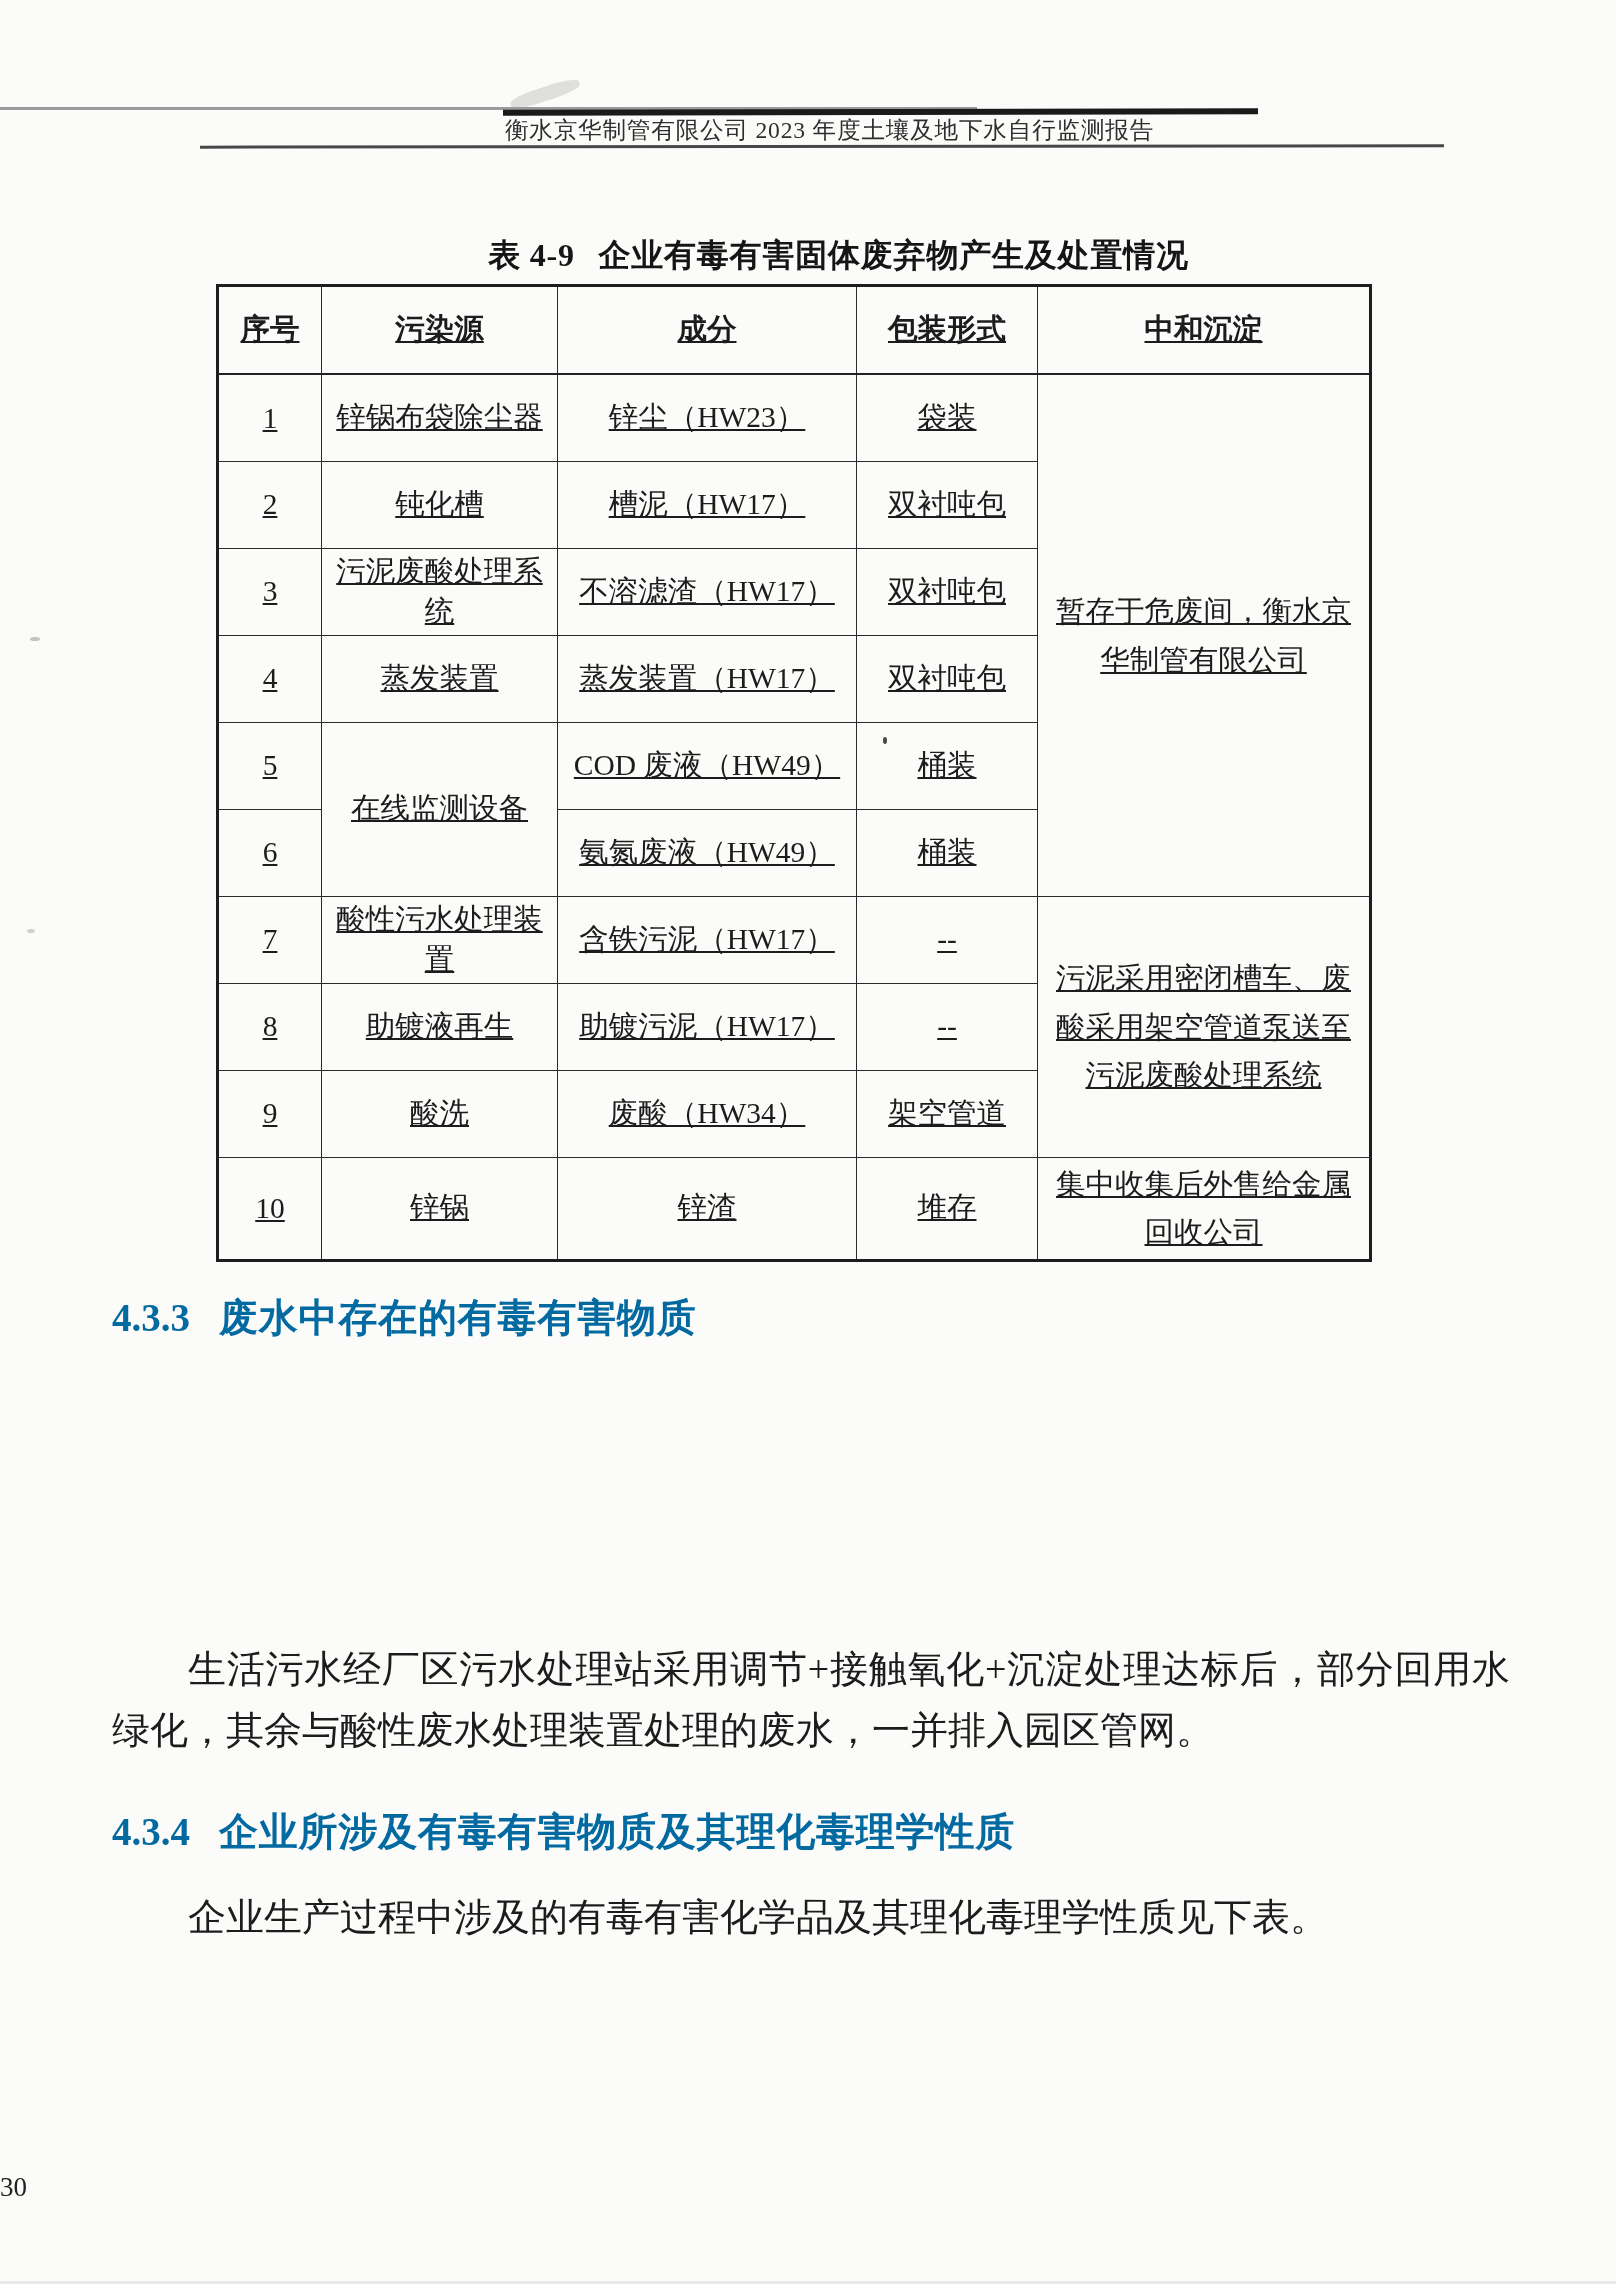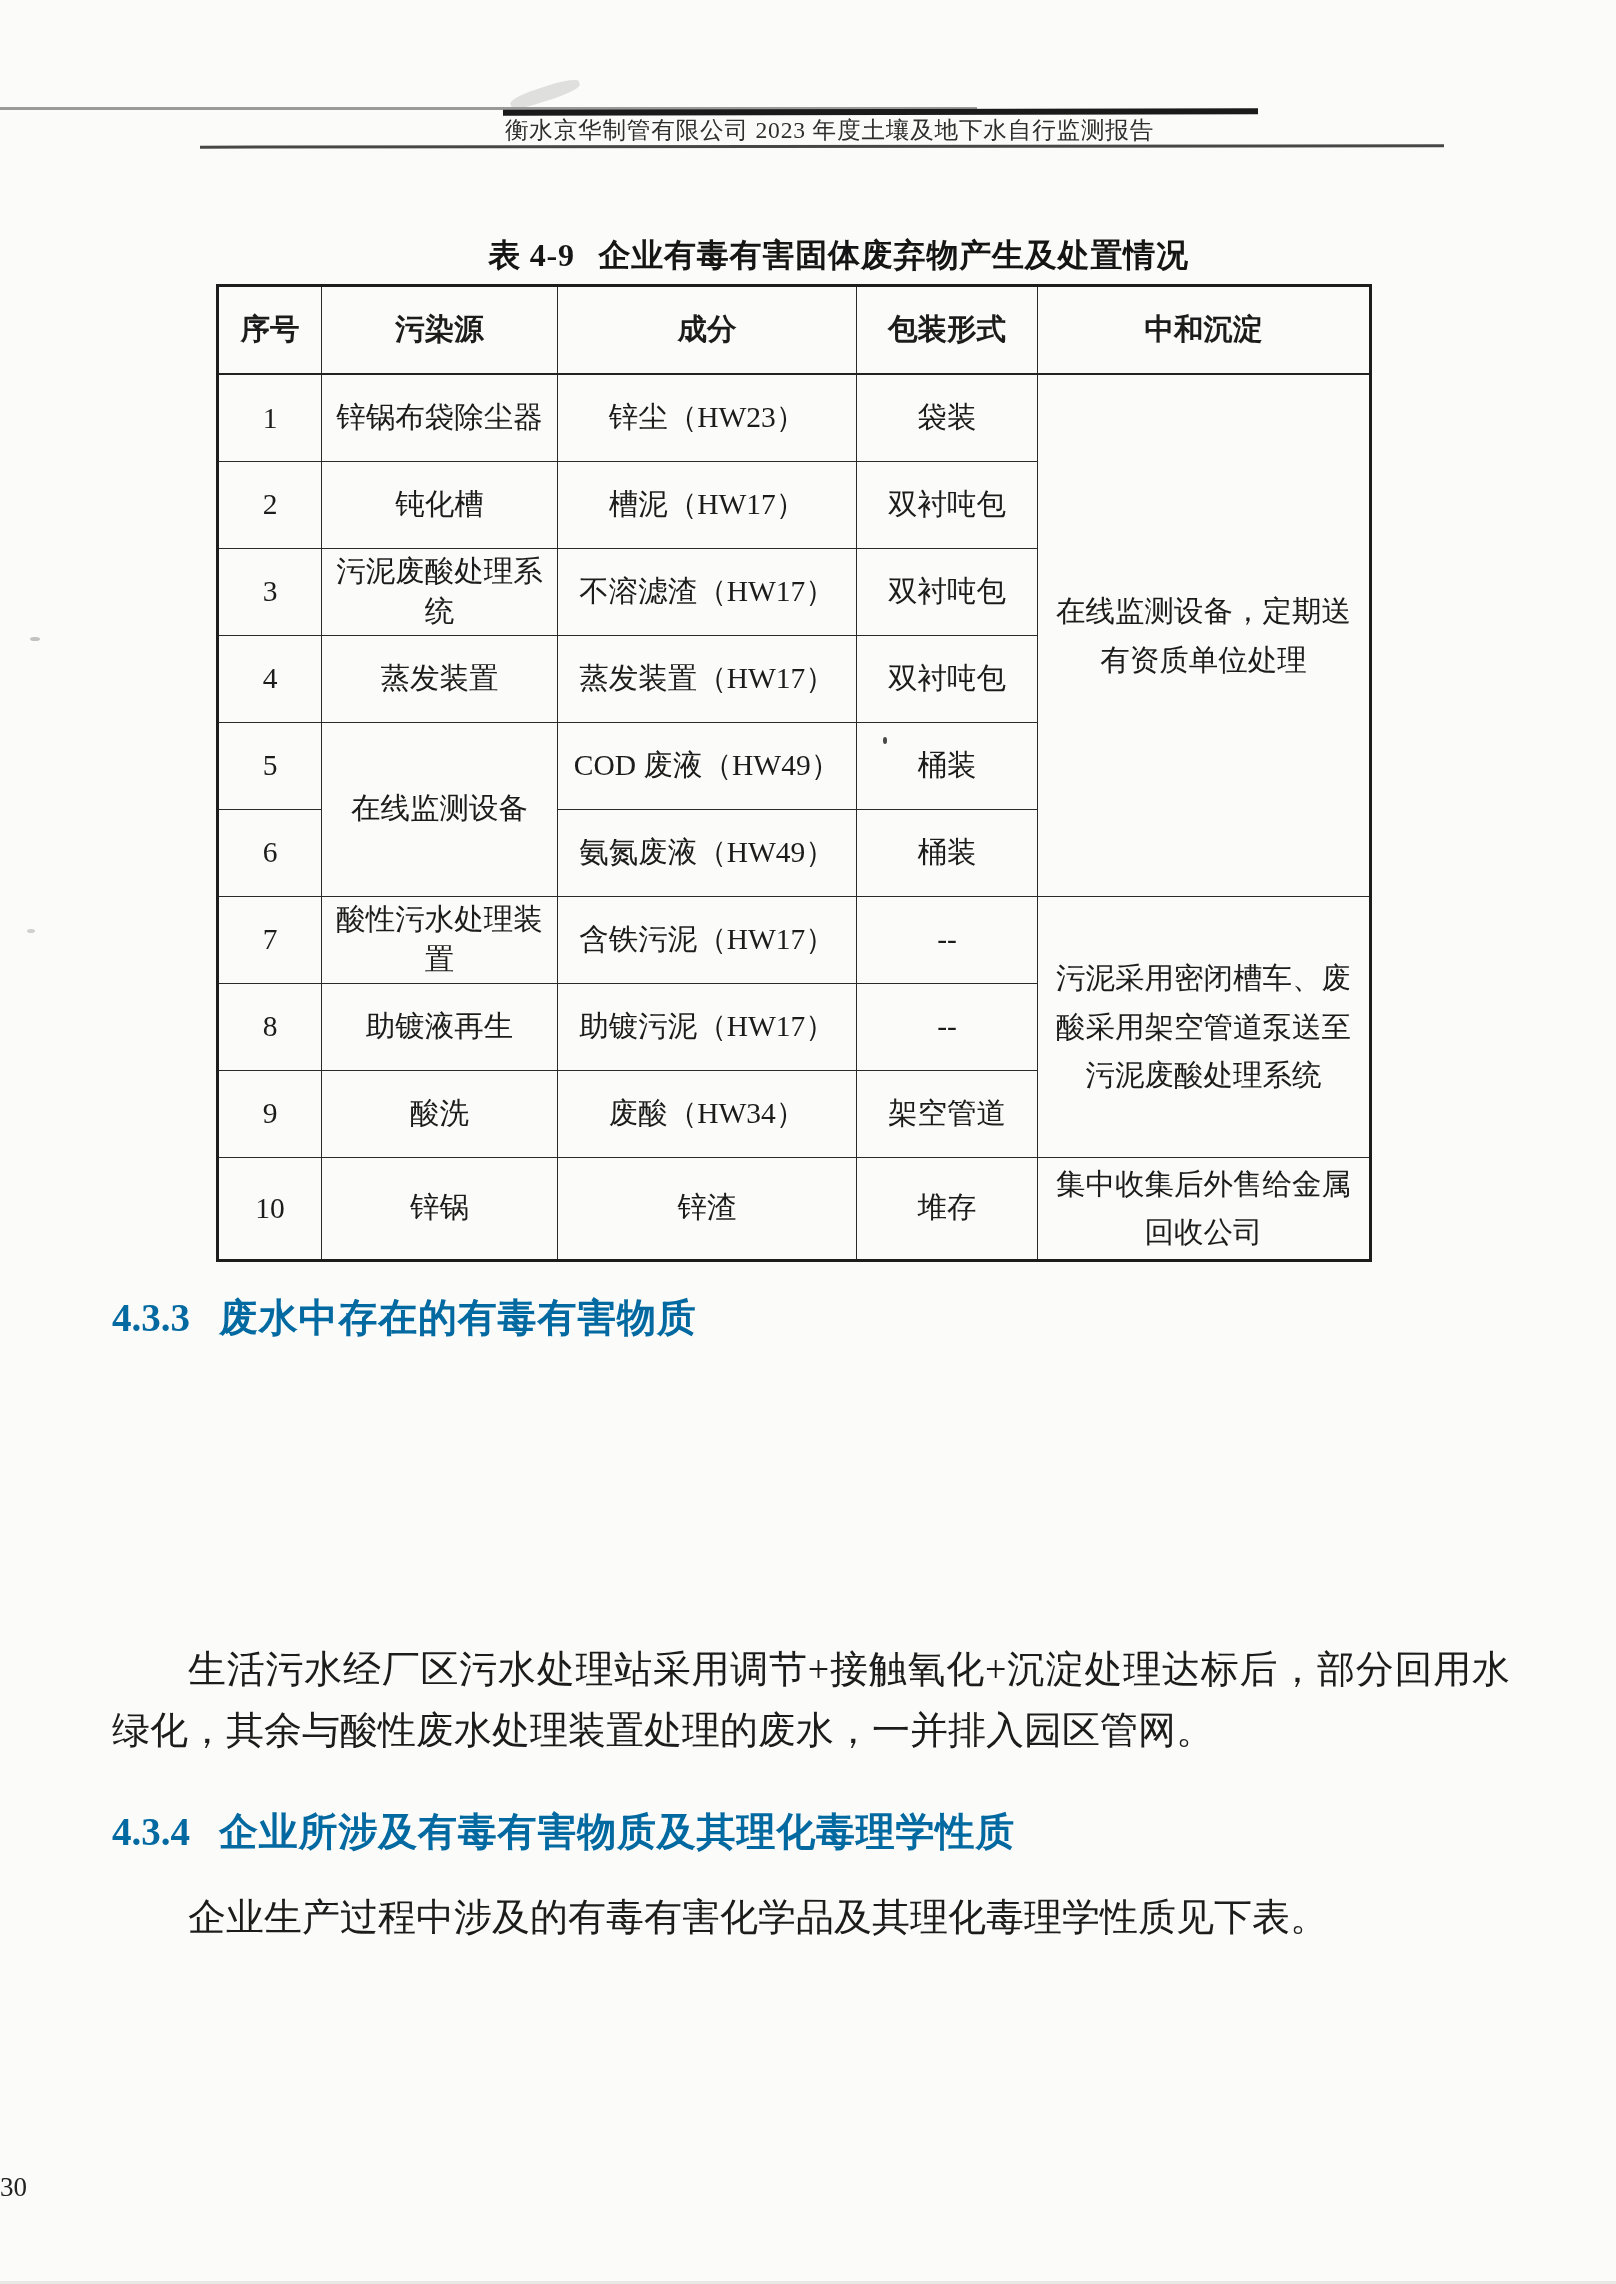--- a/index.html
+++ b/index.html
@@ -31,21 +31,21 @@
     text-align:center;font-size:32px;font-weight:bold;
     font-family:"Liberation Sans","DejaVu Sans",sans-serif;
     letter-spacing:0.8px;color:#151515;
   }
   .tbl-caption .cap-no{margin-right:23.6px;font-family:"Liberation Serif","DejaVu Serif",serif;margin-left:12px;}
 
   
   .waste-table{
     position:absolute;top:284px;left:216px;width:1153px;
     border-collapse:collapse;table-layout:fixed;
-    font-size:29.5px;color:#1c1c1c;
+    font-size:29.5px;color:#1c1c1c;text-decoration:underline;
   }
   .waste-table th,.waste-table td{
     border:1.7px solid #2a2a2a;
     text-align:center;vertical-align:middle;
     padding:1.7px 6.7px;overflow:hidden;
   }
   .waste-table{border:3.4px solid #1d1d1d;}
   .waste-table thead th{
     font-family:"Liberation Sans","DejaVu Sans",sans-serif;
     font-weight:bold;font-size:29.5px;
@@ -109,21 +109,21 @@
         <th>包装形式</th>
         <th>中和沉淀</th>
       </tr>
     </thead>
     <tbody>
       <tr>
         <td class="c-no">1</td>
         <td>锌锅布袋除尘器</td>
         <td>锌尘（HW23）</td>
         <td>袋装</td>
-        <td class="c-disp" rowspan="6">在线监测设备，定期送有资质单位处理</td>
+        <td class="c-disp" rowspan="6">暂存于危废间，衡水京华制管有限公司</td>
       </tr>
       <tr>
         <td class="c-no">2</td>
         <td>钝化槽</td>
         <td>槽泥（HW17）</td>
         <td>双衬吨包</td>
       </tr>
       <tr>
         <td class="c-no">3</td>
         <td>污泥废酸处理系统</td>

